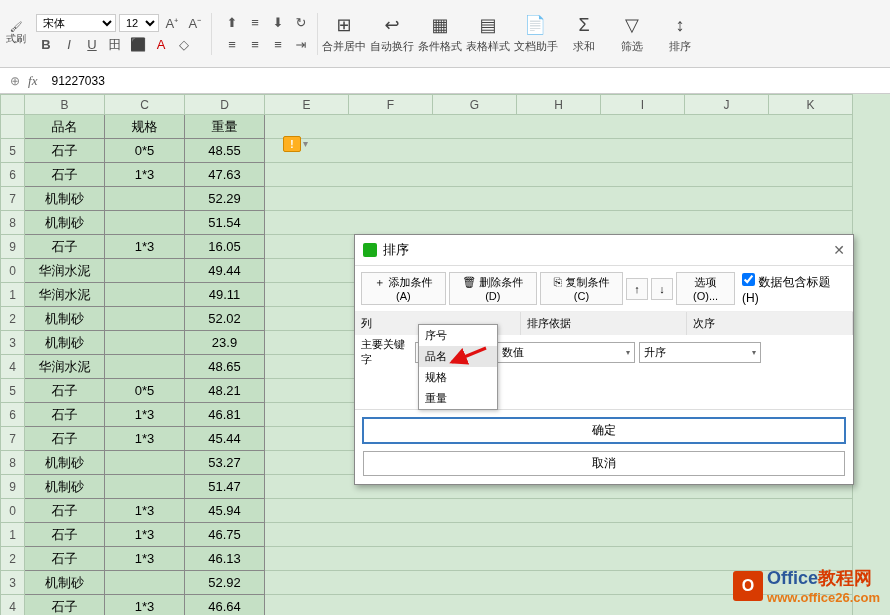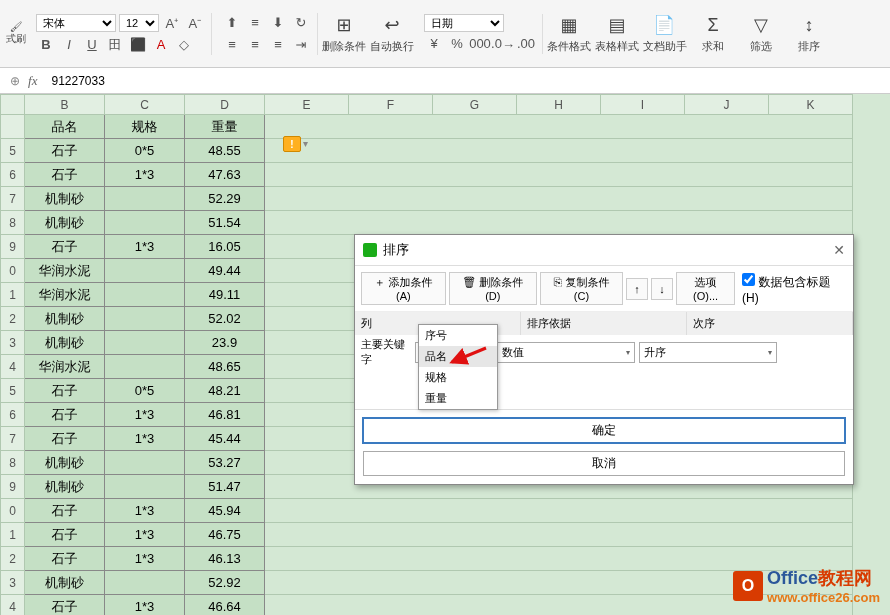--- a/index.html
+++ b/index.html
@@ -43,21 +43,21 @@
     .tbtn { border: 1px solid #ccc; background: #fafafa; padding: 2px 5px; font-size: 11px; cursor: pointer; }
     .tbtn-sq { border: 1px solid #ccc; background: #fafafa; width: 22px; height: 22px; font-size: 11px; cursor: pointer; }
     .chk { margin-left: 4px; }
     .dialog-headers { display: flex; background: #f0f0f0; }
     .dialog-headers div { flex: 1; padding: 4px 6px; font-size: 11px; border-right: 1px solid #ddd; }
     .dialog-row { display: flex; align-items: center; padding: 2px 0; }
     .dialog-row-label { width: 60px; padding-left: 6px; font-size: 11px; }
     .combo { border: 1px solid #aaa; padding: 2px 4px; font-size: 11px; background: #fff; display: flex; align-items: center; justify-content: space-between; }
     .combo-main { width: 82px; }
     .combo-basis { width: 138px; margin-left:0px;}
-    .combo-order { width: 138px; margin-left: 4px; }
+    .combo-order { width: 122px; margin-left: 4px; }
     .dropdown-list { position: absolute; left: 418px; top: 324px; width: 80px; background: #fff; border: 1px solid #999; box-shadow: 1px 1px 4px rgba(0,0,0,0.25); z-index: 10; }
     .dropdown-list div { padding: 3px 6px; font-size: 11px; cursor: pointer; }
     .dropdown-list div.hover { background: #e6e6e6; }
     .dialog-footer { display: flex; justify-content: flex-end; gap: 8px; padding: 8px; border-top: 1px solid #ddd; margin-top: 40px; flex-direction: column; }
     .btn-primary { border: 1px solid #3a7ac0; background: #fff; color: #000; padding: 3px 22px; font-size: 12px; cursor: pointer; outline: 1px solid #3a7ac0; }
     .btn-default { border: 1px solid #aaa; background: #fff; padding: 3px 22px; font-size: 12px; cursor: pointer; }
     
     
     .arrow { position: absolute; left: 448px; top: 346px; pointer-events: none; z-index: 20; }
     .arrow svg { width: 40px; height: 22px; }
@@ -108,38 +108,26 @@
     </div>
     <div class="ribbon-row">
       <button class="icon-btn">≡</button>
       <button class="icon-btn">≡</button>
       <button class="icon-btn">≡</button>
       <button class="icon-btn">⇥</button>
     </div>
   </div>
   <button class="big-btn">
     <span class="big-btn-icon">⊞</span>
-    <span>删除条件</span>
+    <span>合并居中</span>
   </button>
   <button class="big-btn">
     <span class="big-btn-icon">↩</span>
     <span>自动换行</span>
   </button>
-  <div class="ribbon-group">
-    <div class="ribbon-row">
-      <select class="font-select" style="width:80px"><option>日期</option></select>
-    </div>
-    <div class="ribbon-row">
-      <button class="icon-btn">¥</button>
-      <button class="icon-btn">%</button>
-      <button class="icon-btn">000</button>
-      <button class="icon-btn">.0→</button>
-      <button class="icon-btn">.00</button>
-    </div>
-  </div>
   <button class="big-btn">
     <span class="big-btn-icon">▦</span>
     <span>条件格式</span>
   </button>
   <button class="big-btn">
     <span class="big-btn-icon">▤</span>
     <span>表格样式</span>
   </button>
   <button class="big-btn">
     <span class="big-btn-icon">📄</span>

